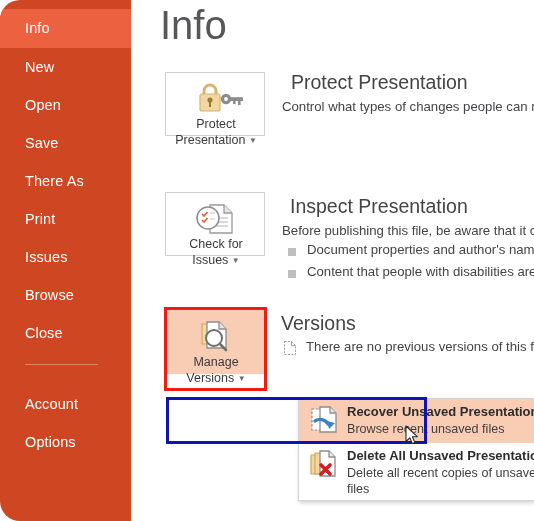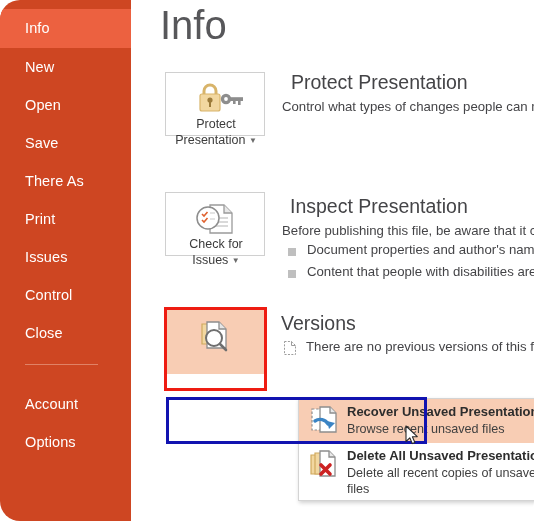--- a/index.html
+++ b/index.html
@@ -219,21 +219,21 @@
 <div id="app">
 
   <div id="sidebar">
     <div class="nav-item active" style="top:9px"><span>Info</span></div>
     <div class="nav-item" style="top:48px"><span>New</span></div>
     <div class="nav-item" style="top:86px"><span>Open</span></div>
     <div class="nav-item" style="top:124px"><span>Save</span></div>
     <div class="nav-item" style="top:162px"><span>There As</span></div>
     <div class="nav-item" style="top:200px"><span>Print</span></div>
     <div class="nav-item" style="top:238px"><span>Issues</span></div>
-    <div class="nav-item" style="top:276px"><span>Control</span></div>
+    <div class="nav-item" style="top:276px"><span>Browse</span></div>
     <div class="nav-item" style="top:314px"><span>Close</span></div>
     <div class="nav-divider" style="top:364px"></div>
     <div class="nav-item" style="top:385px"><span>Account</span></div>
     <div class="nav-item" style="top:423px"><span>Options</span></div>
   </div>
 
   <div id="main">
 
     <div id="page-title">Info</div>
 
@@ -291,20 +291,25 @@
     <div class="big-btn hl" style="left:34px; top:310px;">
       <div class="bicon">
         <svg width="100" height="34" viewBox="0 0 100 34">
           <path d="M36 5 h10 v20 h-10 z" fill="#f2d7a0" stroke="#cfa95e" stroke-width="1.2"></path>
           <path d="M41 3 h12 l7 7 v19 h-19 z" fill="#ffffff" stroke="#8d8d8d" stroke-width="1.3"></path>
           <path d="M53 3 v7 h7" fill="#e6e6e6" stroke="#8d8d8d" stroke-width="1.3"></path>
           <circle cx="48" cy="19" r="8" fill="#ffffff" stroke="#6f6f6f" stroke-width="2"></circle>
           <line x1="54" y1="25" x2="60" y2="31" stroke="#6f6f6f" stroke-width="2.6" stroke-linecap="round"></line>
         </svg>
       </div>
+      <div class="blabel">
+        <span>Manage</span><br>
+        <span>Versions</span>
+        <span class="caret">▼</span>
+      </div>
     </div>
     <div class="sec-title" style="left:150px; top:312px;">Versions</div>
     <div style="position:absolute; left:152px; top:340px; width:14px; height:16px;">
       <svg width="14" height="16" viewBox="0 0 14 16">
         <path d="M1.5 1.5 h7 l4 4 v9 h-11 z" fill="#ffffff" stroke="#9c9c9c" stroke-width="1" stroke-dasharray="2,1.4"></path>
         <path d="M8.5 1.5 v4 h4" fill="none" stroke="#9c9c9c" stroke-width="1"></path>
       </svg>
     </div>
     <div class="sec-desc" style="left:175px; top:339px;">There are no previous versions of this file.</div>
 

